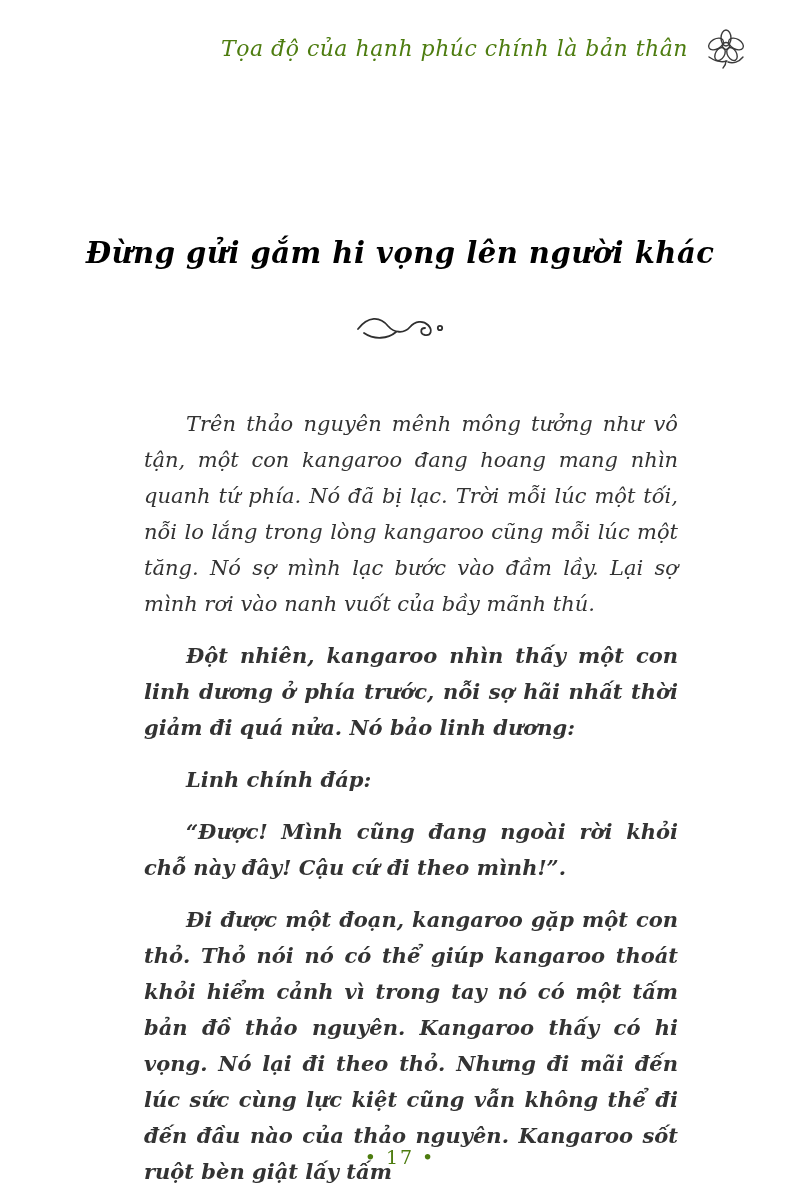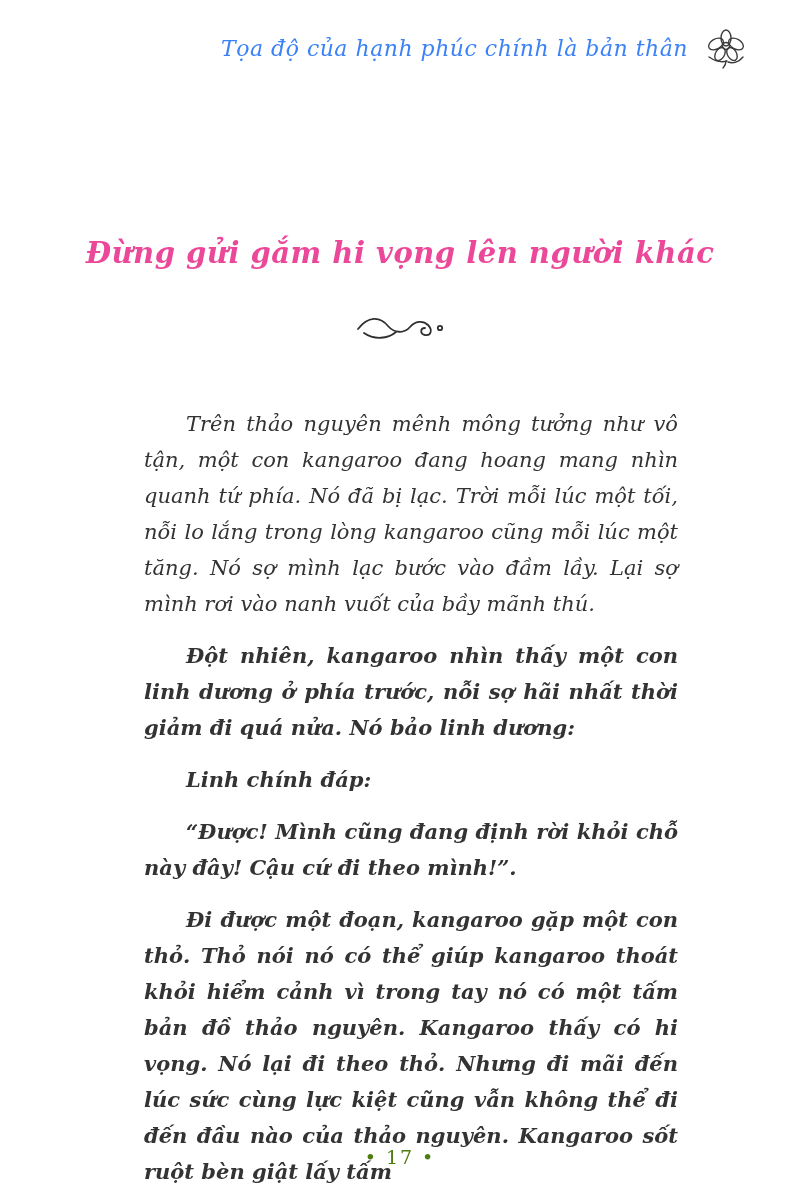--- a/index.html
+++ b/index.html
@@ -24,21 +24,21 @@
     top: 26px;
     right: 48px;
     display: flex;
     align-items: center;
     gap: 12px;
   }
   .running-header .header-text {
     font-style: italic;
     font-size: 22px;
     letter-spacing: 0.5px;
-    color: #3b82f6;
+    color: #4d7c0f;
     white-space: nowrap;
   }
   .flower-wrap {
     width: 52px;
     height: 44px;
     display: flex;
     align-items: center;
     justify-content: center;
   }
 
@@ -46,21 +46,21 @@
   .chapter-title {
     position: absolute;
     top: 236px;
     left: 0;
     width: 100%;
     text-align: center;
     font-size: 29px;
     font-weight: bold;
     font-style: italic;
     letter-spacing: 0.5px;
-    color: #ec4899;
+    color: #000000;
   }
 
   
   .ornament {
     position: absolute;
     top: 312px;
     left: 0;
     width: 100%;
     text-align: center;
   }
@@ -129,19 +129,19 @@
       <path d="M4 17 C 14 4, 26 4, 34 14 C 40 21, 50 22, 56 15 C 61 9, 69 8, 74 13 C 79 18, 77 24, 71 23 C 66 22, 66 16, 71 16"></path>
       <path d="M10 21 C 20 28, 34 27, 42 20"></path>
       <circle cx="86" cy="16" r="2.2"></circle>
     </svg>
   </div>
 
   <div class="body-text">
     <p>Trên thảo nguyên mênh mông tưởng như vô tận, một con kangaroo đang hoang mang nhìn quanh tứ phía. Nó đã bị lạc. Trời mỗi lúc một tối, nỗi lo lắng trong lòng kangaroo cũng mỗi lúc một tăng. Nó sợ mình lạc bước vào đầm lầy. Lại sợ mình rơi vào nanh vuốt của bầy mãnh thú.</p>
     <p>Đột nhiên, kangaroo nhìn thấy một con linh dương ở phía trước, nỗi sợ hãi nhất thời giảm đi quá nửa. Nó bảo linh dương:</p>
     <p>Linh chính đáp:</p>
-    <p>“Được! Mình cũng đang định rời khỏi chỗ này đây! Cậu cứ đi theo mình!”.</p>
+    <p>“Được! Mình cũng đang ngoài rời khỏi chỗ này đây! Cậu cứ đi theo mình!”.</p>
     <p>Đi được một đoạn, kangaroo gặp một con thỏ. Thỏ nói nó có thể giúp kangaroo thoát khỏi hiểm cảnh vì trong tay nó có một tấm bản đồ thảo nguyên. Kangaroo thấy có hi vọng. Nó lại đi theo thỏ. Nhưng đi mãi đến lúc sức cùng lực kiệt cũng vẫn không thể đi đến đầu nào của thảo nguyên. Kangaroo sốt ruột bèn giật lấy tấm</p>
   </div>
 
   <div class="page-number">• 17 •</div>
 
 </div>
 
 </body></html>

